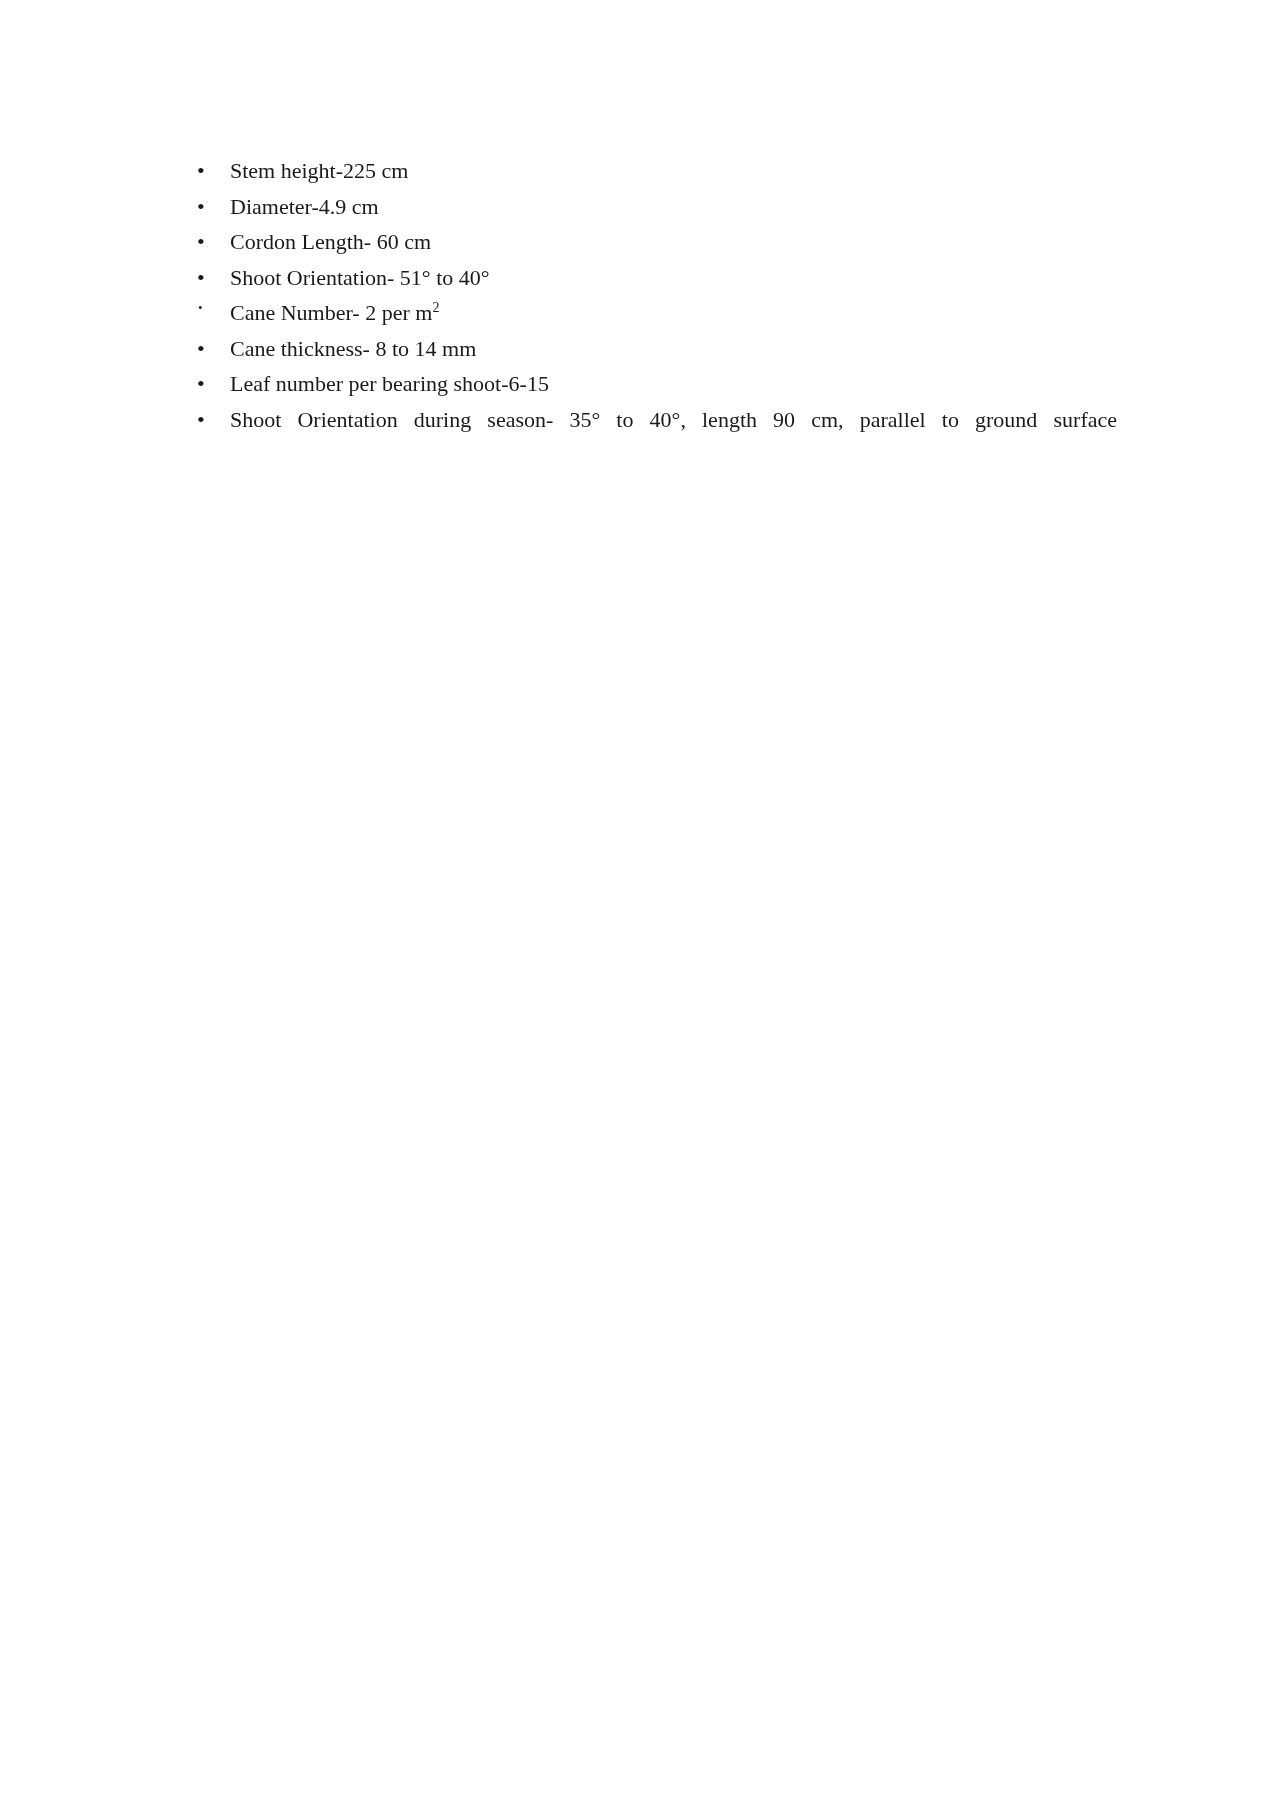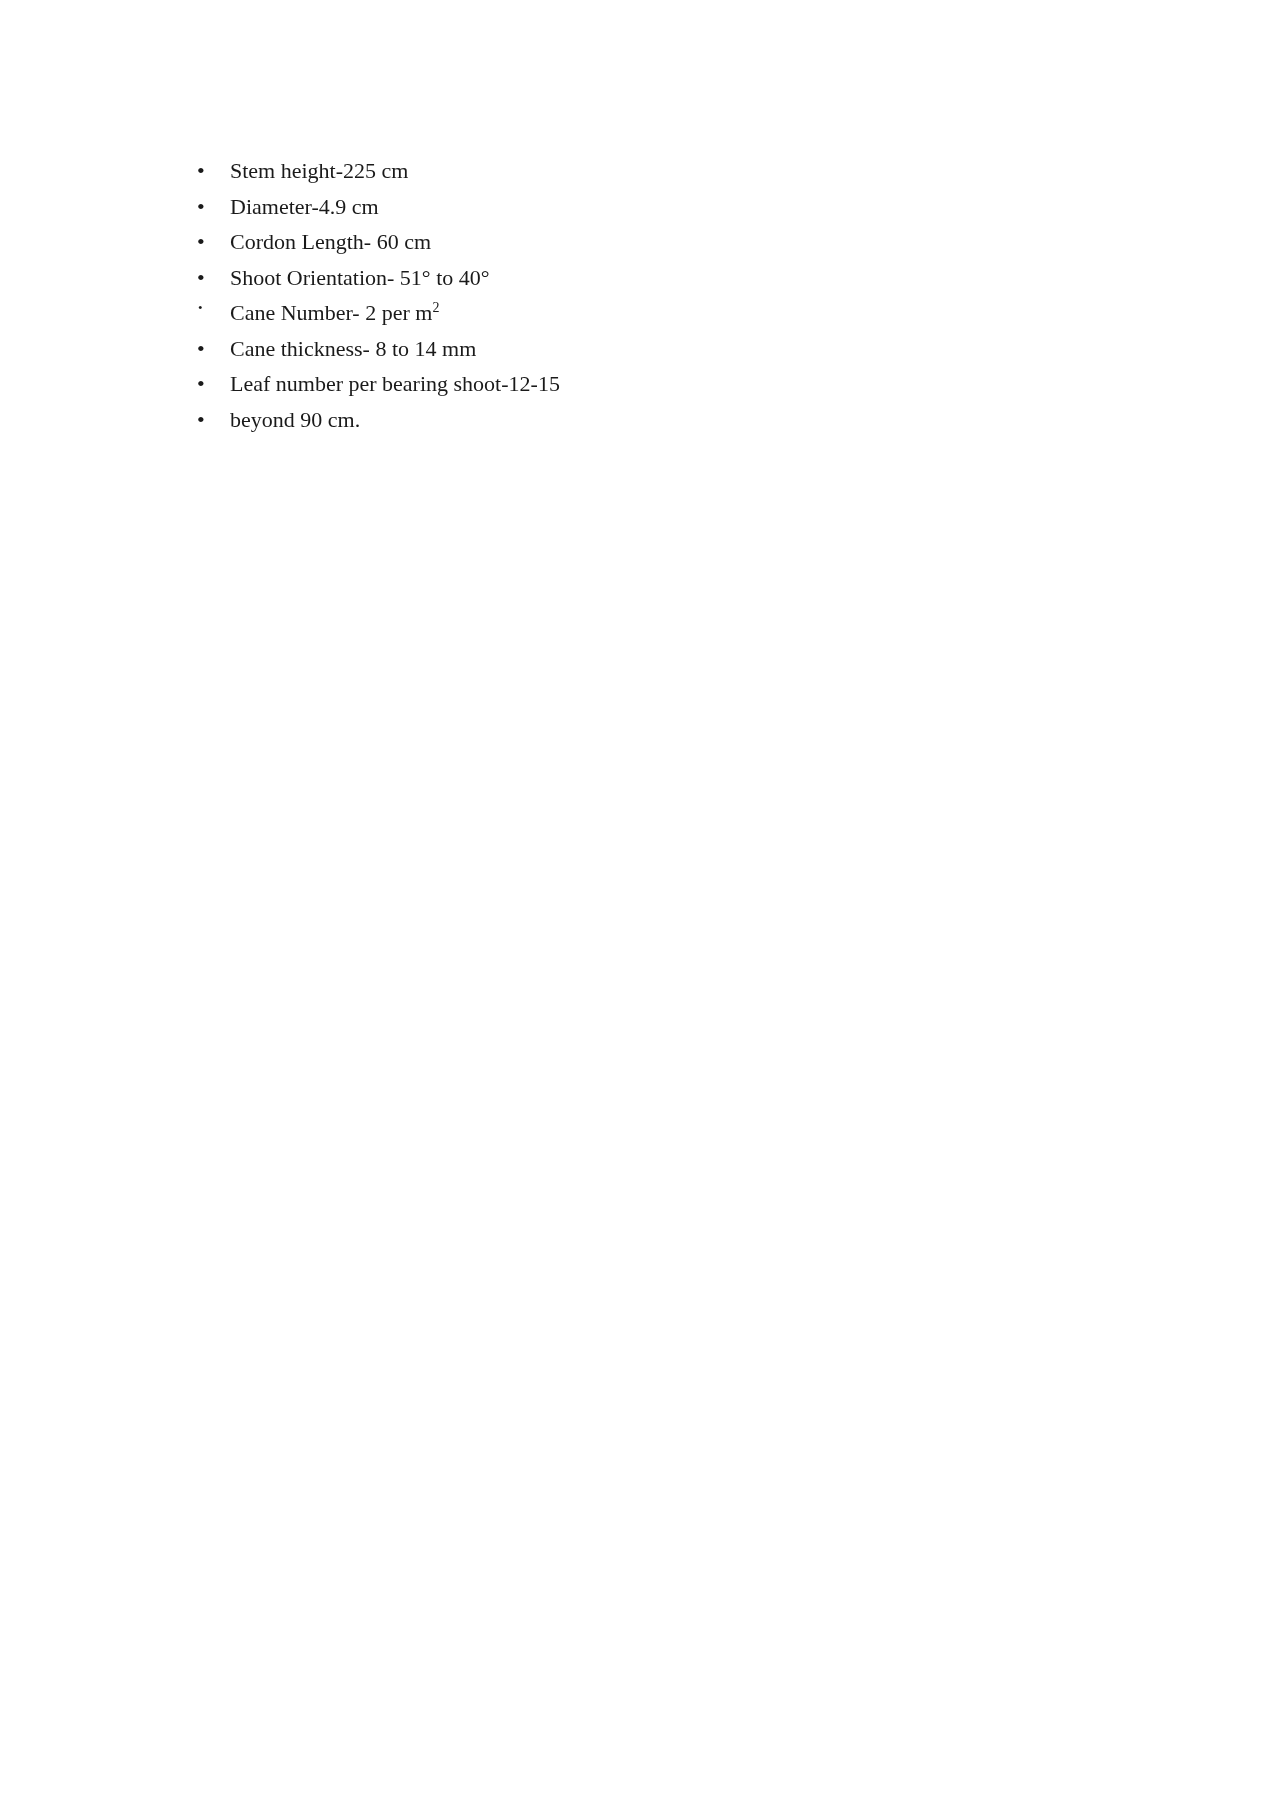--- a/index.html
+++ b/index.html
@@ -90,22 +90,22 @@
       <span>Cane Number- 2 per m</span><sup class="sup2">2</sup>
     </li>
 
     <li class="bullet-item">
       <span class="marker">•</span>
       <span>Cane thickness- 8 to 14 mm</span>
     </li>
 
     <li class="bullet-item">
       <span class="marker">•</span>
-      <span>Leaf number per bearing shoot-12-15</span>
+      <span>Leaf number per bearing shoot-6-15</span>
     </li>
 
     <li class="bullet-item">
       <span class="marker">•</span>
-      <span class="plain-line">beyond 90 cm.</span>
+      <span class="justify-line">Shoot Orientation during season- 35° to 40°, length 90 cm, parallel to ground surface</span>
     </li>
 
   </ul>
 </div>
 
 </body></html>

